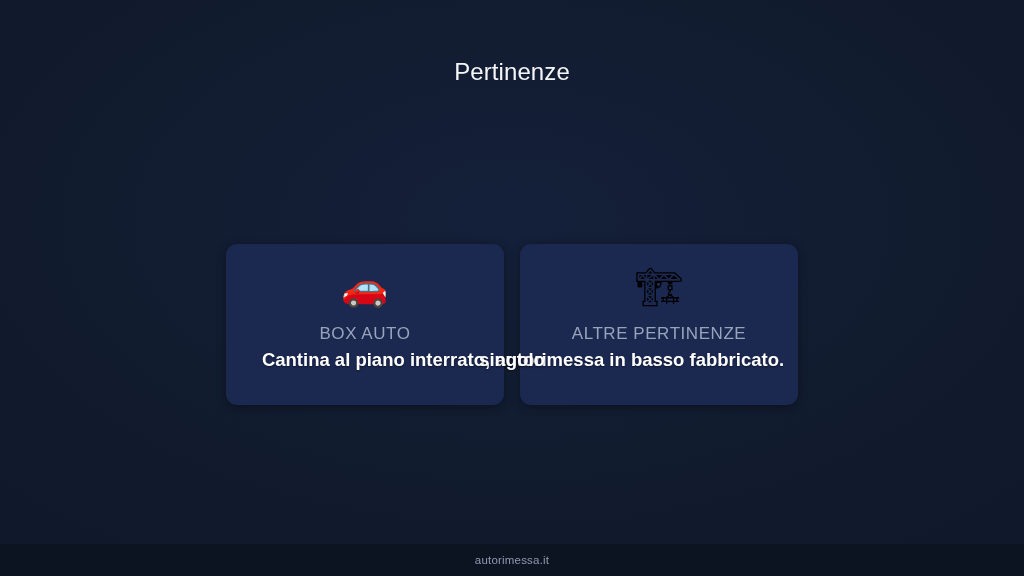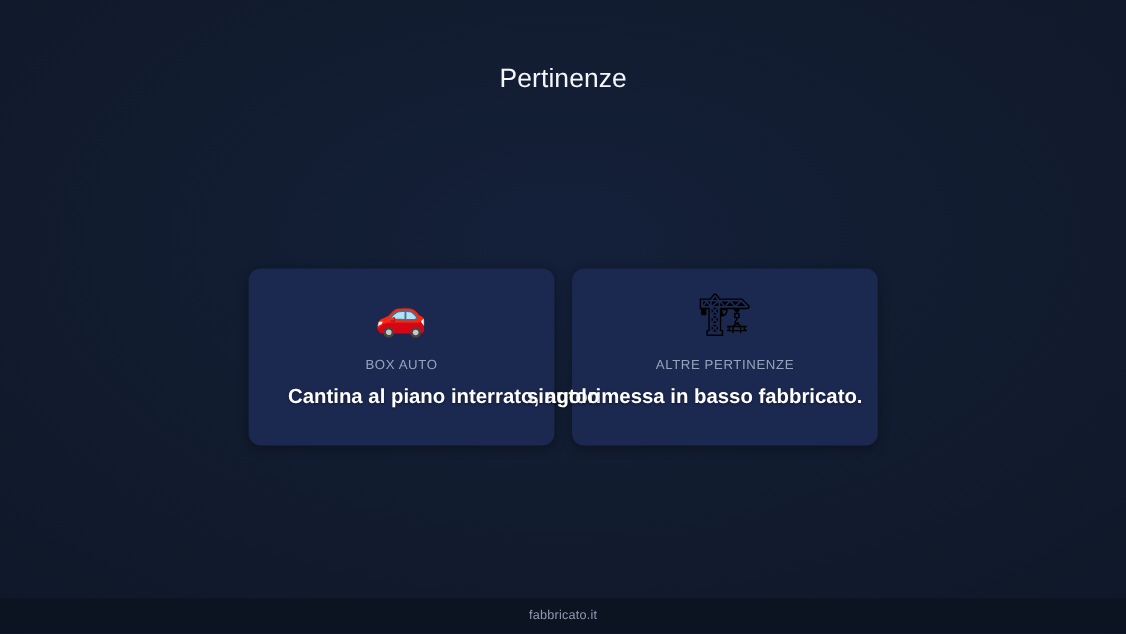--- a/index.html
+++ b/index.html
@@ -58,21 +58,21 @@
   .card.card-altre    { width: 278px; }
   .card-icon {
     margin-top: 17px;
     height: 52px;
     line-height: 52px;
     font-size: 38px;
     user-select: none;
   }
   .card-label {
     margin-top: 11px;
-    font-size: 12px;
+    font-size: 17px;
     color: #98a4bb;
     letter-spacing: 0.55px;
     text-transform: uppercase;
     white-space: nowrap;
   }
   
   .overlay-text {
     position: absolute;
     top: 349px;
     left: 0;
@@ -123,16 +123,16 @@
       <div class="card-label">ALTRE PERTINENZE</div>
     </div>
 
   </div>
 
   <div id="overlay-descrizione" class="overlay-text">Cantina al piano interrato, autorimessa in basso fabbricato.</div>
 
   <div id="overlay-singolo" class="overlay-text">singolo</div>
 
   <div id="footer">
-    <div id="footer-text">fabbricato.it</div>
+    <div id="footer-text">autorimessa.it</div>
   </div>
 
 </div>
 
 </body></html>

